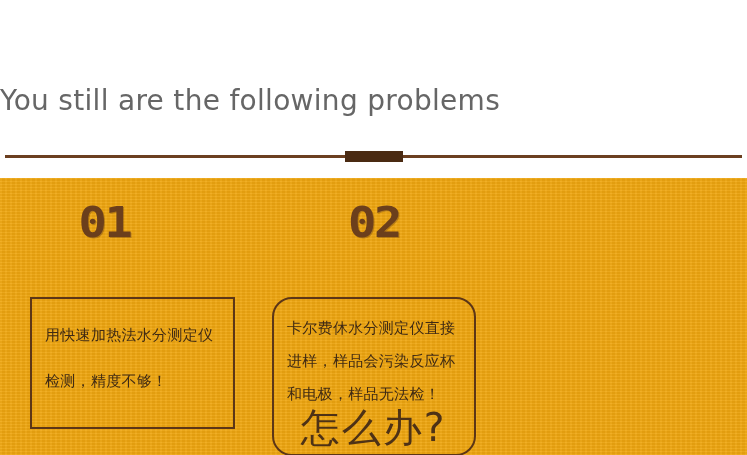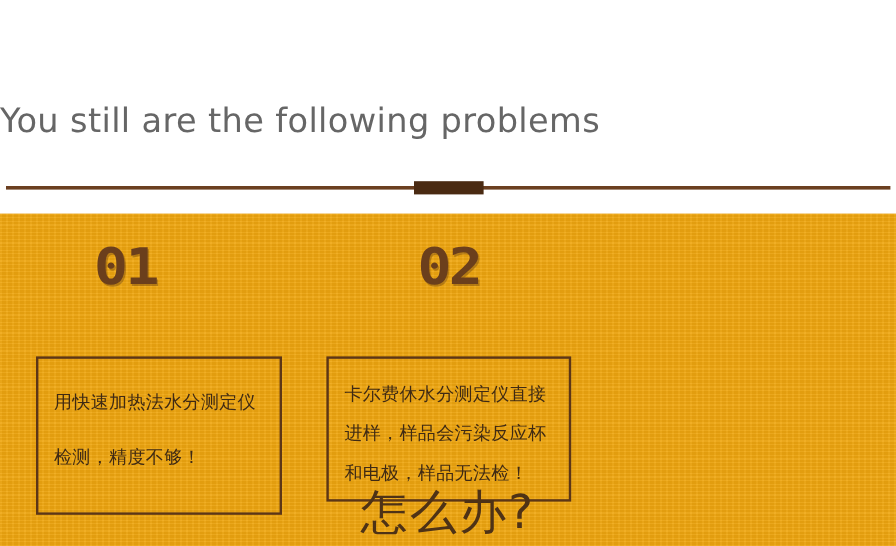--- a/index.html
+++ b/index.html
@@ -148,21 +148,21 @@
     left: 0;
     top: 87px;
     width: 100%;
     box-sizing: border-box;
     border: 2px solid #5c3617;
     background: transparent;
     padding: 13px 12px 10px 13px;
     margin-top: 32px;
   }
   .box-0 { height: 132px; }
-  .box-1 { height: 121px; }
+  .box-1 { height: 159px; border-radius: 20px; }
   .box-2 { height: 132px; }
 
   .box-text {
     font-family: "DejaVu Sans", "Liberation Sans", sans-serif;
     font-size: 15px;
     line-height: 34px;
     color: #3f2a14;
     font-weight: 400;
     letter-spacing: 0.3px;
     word-break: break-all;

